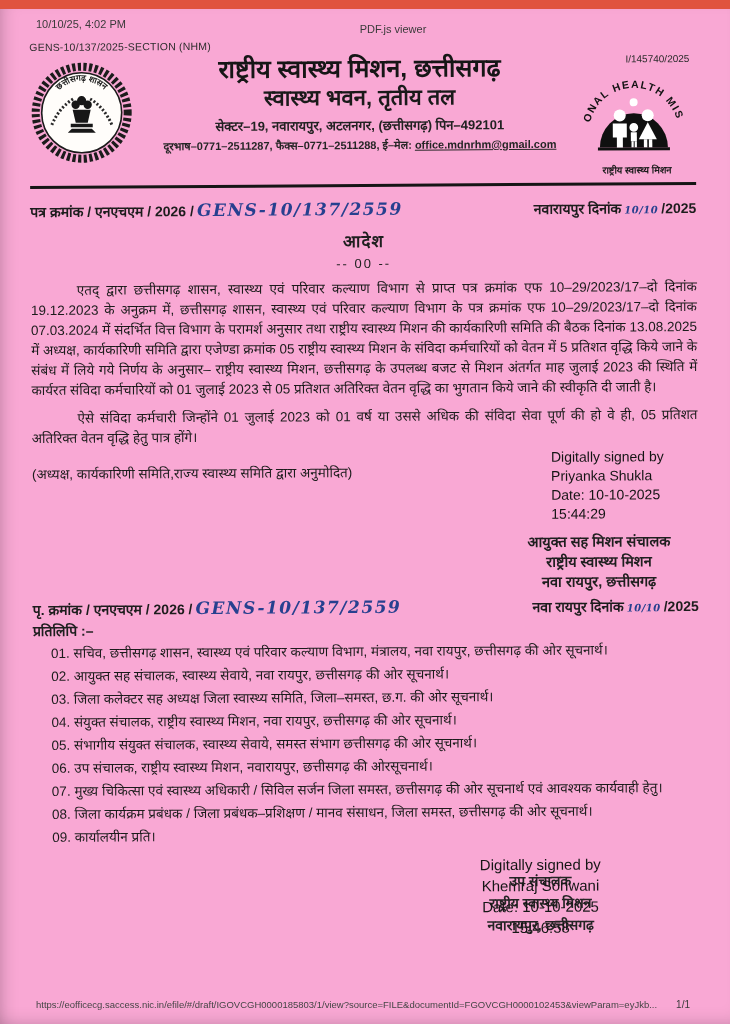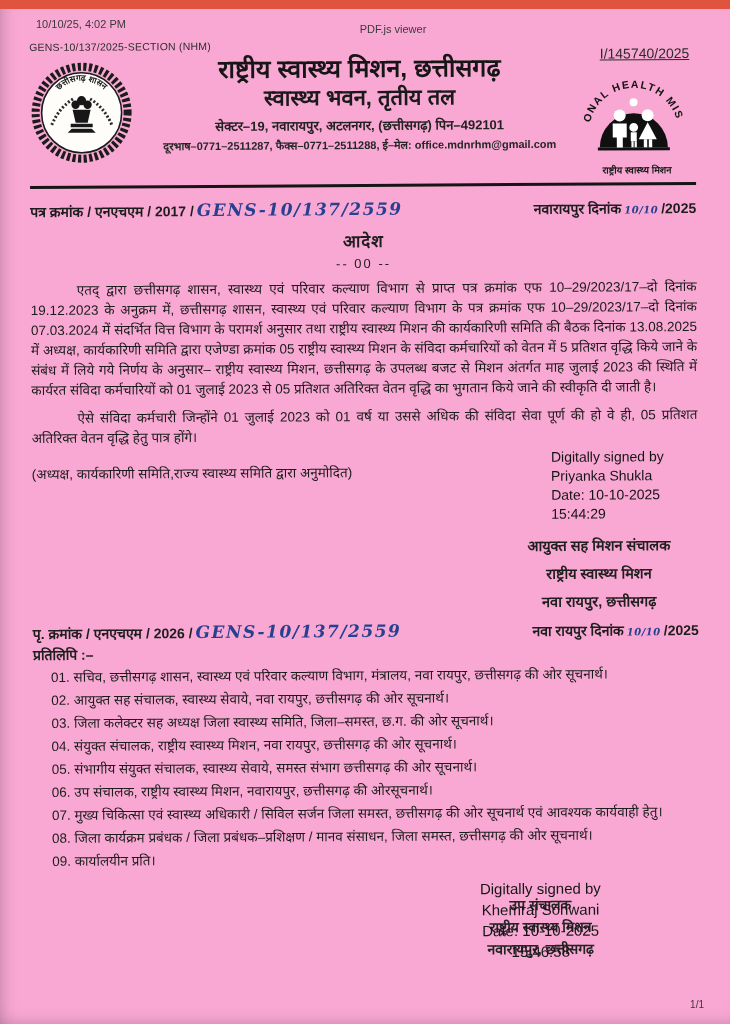--- a/index.html
+++ b/index.html
@@ -12,32 +12,32 @@
 
   
   .chrome-meta { position:absolute; font-size:11px; color:#3a3a3a; }
   #print-datetime { top:9px; left:36px; }
   #viewer-title { top:14px; left:0; width:100%; text-align:center; transform:translateX(28px); }
 
   
   #scan { position:absolute; top:30px; left:32px; width:666px; color:#1f1f1f;
           transform:rotate(-0.35deg); }
   .fileref-left { font-size:10.5px; color:#2c2c2c; letter-spacing:.2px; }
-  .fileref-right { position:absolute; top:8px; right:6px; font-size:14px; color:#2c2c2c;text-decoration:underline; }
+  .fileref-right { position:absolute; top:16px; right:6px; font-size:10px; color:#2c2c2c; }
 
   
   #letterhead { display:flex; align-items:flex-start; margin-top:2px; }
   .seal-box { width:112px; padding-top:6px; flex:0 0 auto; }
   .logo-box { width:118px; padding-top:8px; flex:0 0 auto; }
   #lh-center { flex:1; text-align:center; padding:0 4px; }
   .lh-title { font-size:25px; font-weight:bold; color:#161616; line-height:1.25; }
   .lh-sub   { font-size:22px; font-weight:bold; color:#1a1a1a; line-height:1.3; }
   .lh-addr  { font-size:13px; font-weight:bold; color:#222; margin-top:3px; }
   .lh-contact { font-size:11px; font-weight:bold; color:#262626; margin-top:3px; }
-  .lh-email { }
+  .lh-email { text-decoration:underline; }
   #rule { border-top:3px solid #151515; margin-top:6px; }
 
   
   .refline { display:flex; justify-content:space-between; align-items:baseline;
              margin-top:12px; font-size:14px; font-weight:bold; color:#1d1d1d; }
   .hand { font-family:"DejaVu Serif",serif; font-style:italic; font-weight:600;
           color:#27408f; font-size:17px; letter-spacing:1.5px; padding:0 3px; }
   .hand-sm { font-size:10px; letter-spacing:.5px; }
 
   .heading { text-align:center; font-size:17px; font-weight:bold; margin-top:10px; letter-spacing:1px; }
@@ -45,39 +45,39 @@
 
   .para { font-size:13.5px; line-height:20px; text-align:justify; text-indent:46px;
           color:#1c1c1c; margin-top:8px; font-weight:500; }
 
   .approval-row { display:flex; justify-content:space-between; margin-top:2px; }
   .approval { font-size:13.5px; font-weight:500; color:#1c1c1c; padding-top:14px; }
   .digisign { font-size:14px; color:#141414; white-space:pre-line; line-height:1.35; }
   #digisign1 { flex:0 0 auto; padding-right:34px; }
 
   .sig-block1 { margin-top:8px; text-align:center; float:right; margin-right:28px;
-                font-size:14.5px; font-weight:bold; line-height:28px; white-space:pre-line; }
+                font-size:14.5px; font-weight:bold; line-height:20px; white-space:pre-line; }
   .clear { clear:both; }
 
   .copies-label { font-size:14px; font-weight:bold; margin-top:2px; }
   #copy-list { margin-top:4px; padding-left:18px; }
   .copy-item { font-size:13.5px; font-weight:500; line-height:20px; color:#1c1c1c;
                padding-left:30px; text-indent:-30px; margin-bottom:3px; text-align:justify; padding-right:4px; }
 
   
   #sig2 { position:relative; float:right; margin-right:40px; margin-top:6px;
           width:240px; height:86px; }
   #sig2-hindi { position:absolute; top:16px; left:0; width:100%; text-align:center;
                 font-size:14px; font-weight:bold; line-height:22px; white-space:pre-line; color:#242424; }
   #sig2-digital { position:absolute; top:0; left:0; width:100%; text-align:center;
                   font-size:15px; line-height:21px; white-space:pre-line; color:#161616; }
 
   
   #footer-url { position:absolute; bottom:14px; left:36px; font-size:9.5px; color:#454545; }
-  #footer-page { position:absolute; bottom:14px; right:26px; font-size:10px; color:#3a3a3a; }
+  #footer-page { position:absolute; bottom:14px; right:40px; font-size:10px; color:#3a3a3a; }
 
   svg text { font-family:"Liberation Sans","DejaVu Sans",sans-serif; }
 </style>
 </head>
 <body>
 
 <div id="stage">
   <div id="topbar"></div>
   <div id="page">
 
@@ -140,21 +140,21 @@
             <rect x="56.8" y="82" width="2.2" height="6" fill="#fff"></rect>
             <circle cx="56" cy="43" r="4" fill="#fff"></circle>
           </svg>
           <div style="text-align:center; font-size:9.5px; font-weight:bold; color:#1a1a1a; margin-top:-12px;">राष्ट्रीय स्वास्थ्य मिशन</div>
         </div>
       </div>
 
       <div id="rule"></div>
 
       <div class="refline">
-        <span><span>पत्र क्रमांक / एनएचएम / 2017 /</span><span class="hand">GENS-10/137/2559</span></span>
+        <span><span>पत्र क्रमांक / एनएचएम / 2026 /</span><span class="hand">GENS-10/137/2559</span></span>
         <span><span>नवारायपुर दिनांक</span><span class="hand hand-sm">10/10</span><span>/2025</span></span>
       </div>
 
       <div class="heading">आदेश</div>
       <div class="heading-sep">-- 00 --</div>
 
       <div class="para">एतद् द्वारा छत्तीसगढ़ शासन, स्वास्थ्य एवं परिवार कल्याण विभाग से प्राप्त पत्र क्रमांक एफ 10–29/2023/17–दो दिनांक 19.12.2023 के अनुक्रम में, छत्तीसगढ़ शासन, स्वास्थ्य एवं परिवार कल्याण विभाग के पत्र क्रमांक एफ 10–29/2023/17–दो दिनांक 07.03.2024 में संदर्भित वित्त विभाग के परामर्श अनुसार तथा राष्ट्रीय स्वास्थ्य मिशन की कार्यकारिणी समिति की बैठक दिनांक 13.08.2025 में अध्यक्ष, कार्यकारिणी समिति द्वारा एजेण्डा क्रमांक 05 राष्ट्रीय स्वास्थ्य मिशन के संविदा कर्मचारियों को वेतन में 5 प्रतिशत वृद्धि किये जाने के संबंध में लिये गये निर्णय के अनुसार– राष्ट्रीय स्वास्थ्य मिशन, छत्तीसगढ़ के उपलब्ध बजट से मिशन अंतर्गत माह जुलाई 2023 की स्थिति में कार्यरत संविदा कर्मचारियों को 01 जुलाई 2023 से 05 प्रतिशत अतिरिक्त वेतन वृद्धि का भुगतान किये जाने की स्वीकृति दी जाती है।</div>
       <div class="para">ऐसे संविदा कर्मचारी जिन्होंने 01 जुलाई 2023 को 01 वर्ष या उससे अधिक की संविदा सेवा पूर्ण की हो वे ही, 05 प्रतिशत अतिरिक्त वेतन वृद्धि हेतु पात्र होंगे।</div>
 
       <div class="approval-row">
@@ -193,15 +193,16 @@
 राष्ट्रीय स्वास्थ्य मिशन
 नवारायपुर, छत्तीसगढ़</div>
         <div id="sig2-digital">Digitally signed by
 Khemraj Sonwani
 Date: 10-10-2025
 15:46:58</div>
       </div>
       <div class="clear"></div>
     </div>
 
+    <div id="footer-url">https://eofficecg.saccess.nic.in/efile/#/draft/IGOVCGH0000185803/1/view?source=FILE&amp;documentId=FGOVCGH0000102453&amp;viewParam=eyJkb...</div>
     <div id="footer-page">1/1</div>
   </div>
 </div>
 
 </body></html>

